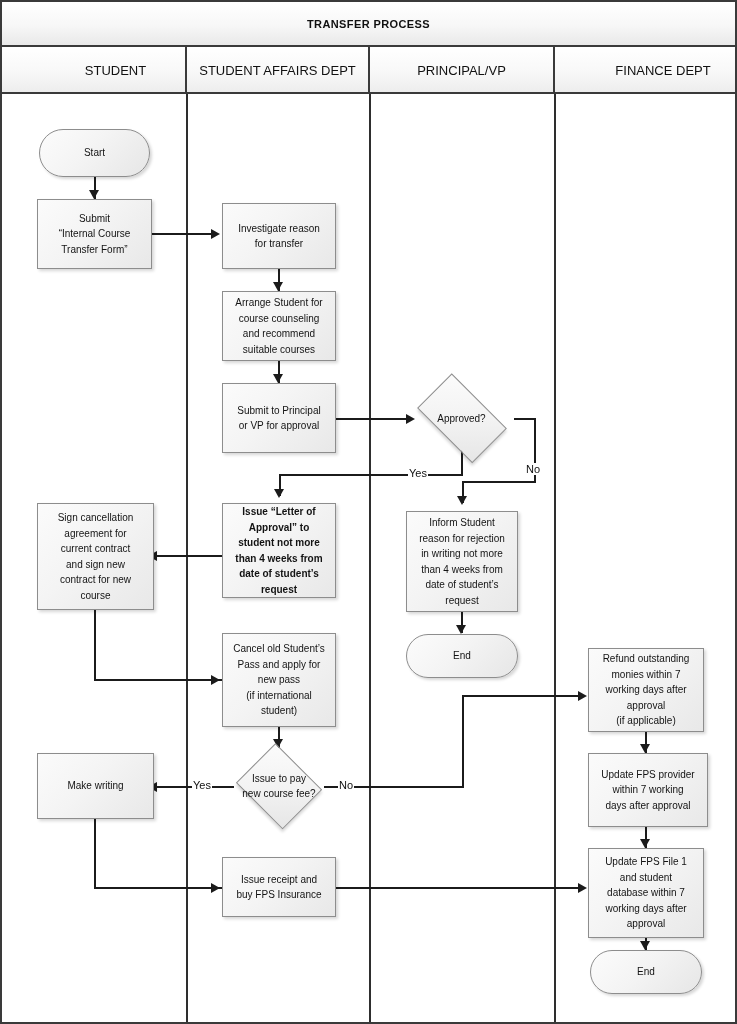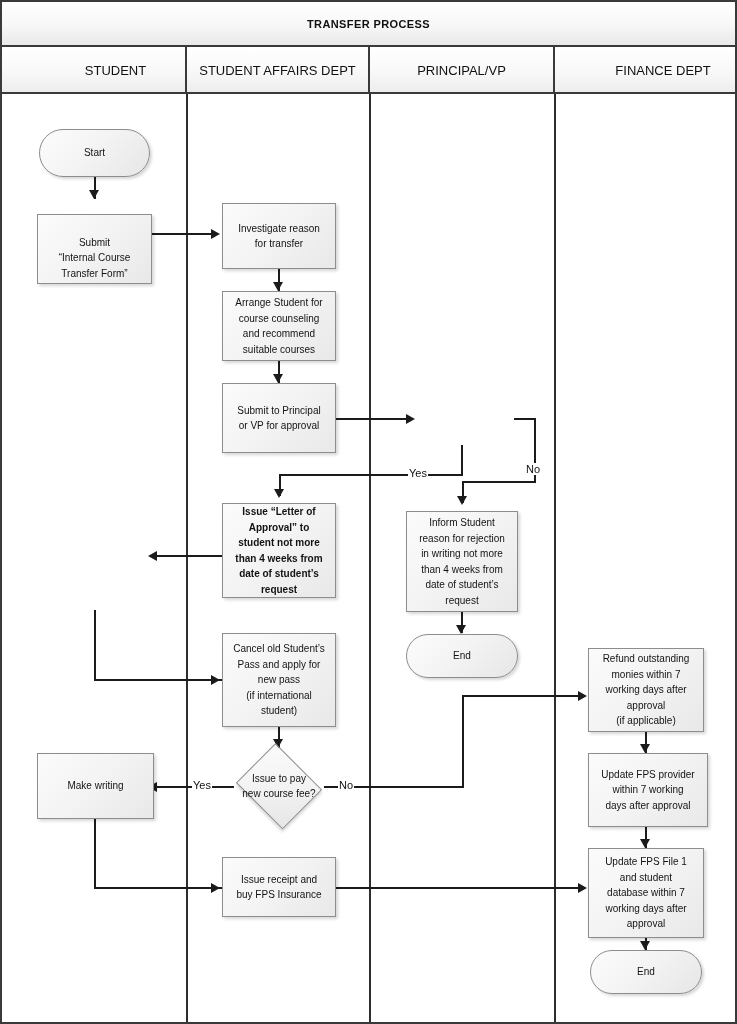--- a/index.html
+++ b/index.html
@@ -259,26 +259,34 @@
   <div class="ln v" style="left:643px; top:825px; height:21px;"></div>
   <div class="arrow down" style="left:638px; top:837px;"></div>
 
   <div class="ln v" style="left:643px; top:927px; height:21px;"></div>
   <div class="arrow down" style="left:638px; top:939px;"></div>
 
   <div class="node terminator" style="left:37px; top:127px; width:111px; height:48px;">
     <span>Start</span>
   </div>
 
-  <div class="node process" style="left:35px; top:212px; width:115px; height:70px; white-space:pre-line;align-items:flex-end;">
+  <div class="node process" style="left:35px; top:197px; width:115px; height:70px; white-space:pre-line;">
     <span>Submit
 “Internal Course
 Transfer Form”</span>
   </div>
 
+  <div class="node process" style="left:35px; top:501px; width:117px; height:107px; white-space:pre-line;">
+    <span>Sign cancellation
+agreement for
+current contract
+and sign new
+contract for new
+course</span>
+  </div>
 
   <div class="node process" style="left:35px; top:751px; width:117px; height:66px; white-space:pre-line;">
     <span>Make writing</span>
   </div>
 
   <div class="node process" style="left:220px; top:201px; width:114px; height:66px; white-space:pre-line;">
     <span>Investigate reason
 for transfer</span>
   </div>
 
@@ -315,20 +323,24 @@
     <span class="dia-body"></span>
     <span class="dia-label" style="white-space:pre-line;">Issue to pay
 new course fee?</span>
   </div>
 
   <div class="node process" style="left:220px; top:855px; width:114px; height:60px; white-space:pre-line;">
     <span>Issue receipt and
 buy FPS Insurance</span>
   </div>
 
+  <div class="node decision" style="left:406px; top:383px; width:107px; height:66px;">
+    <span class="dia-body"></span>
+    <span class="dia-label">Approved?</span>
+  </div>
 
   <div class="node process" style="left:404px; top:509px; width:112px; height:101px; white-space:pre-line;">
     <span>Inform Student
 reason for rejection
 in writing not more
 than 4 weeks from
 date of student’s
 request</span>
   </div>
 

